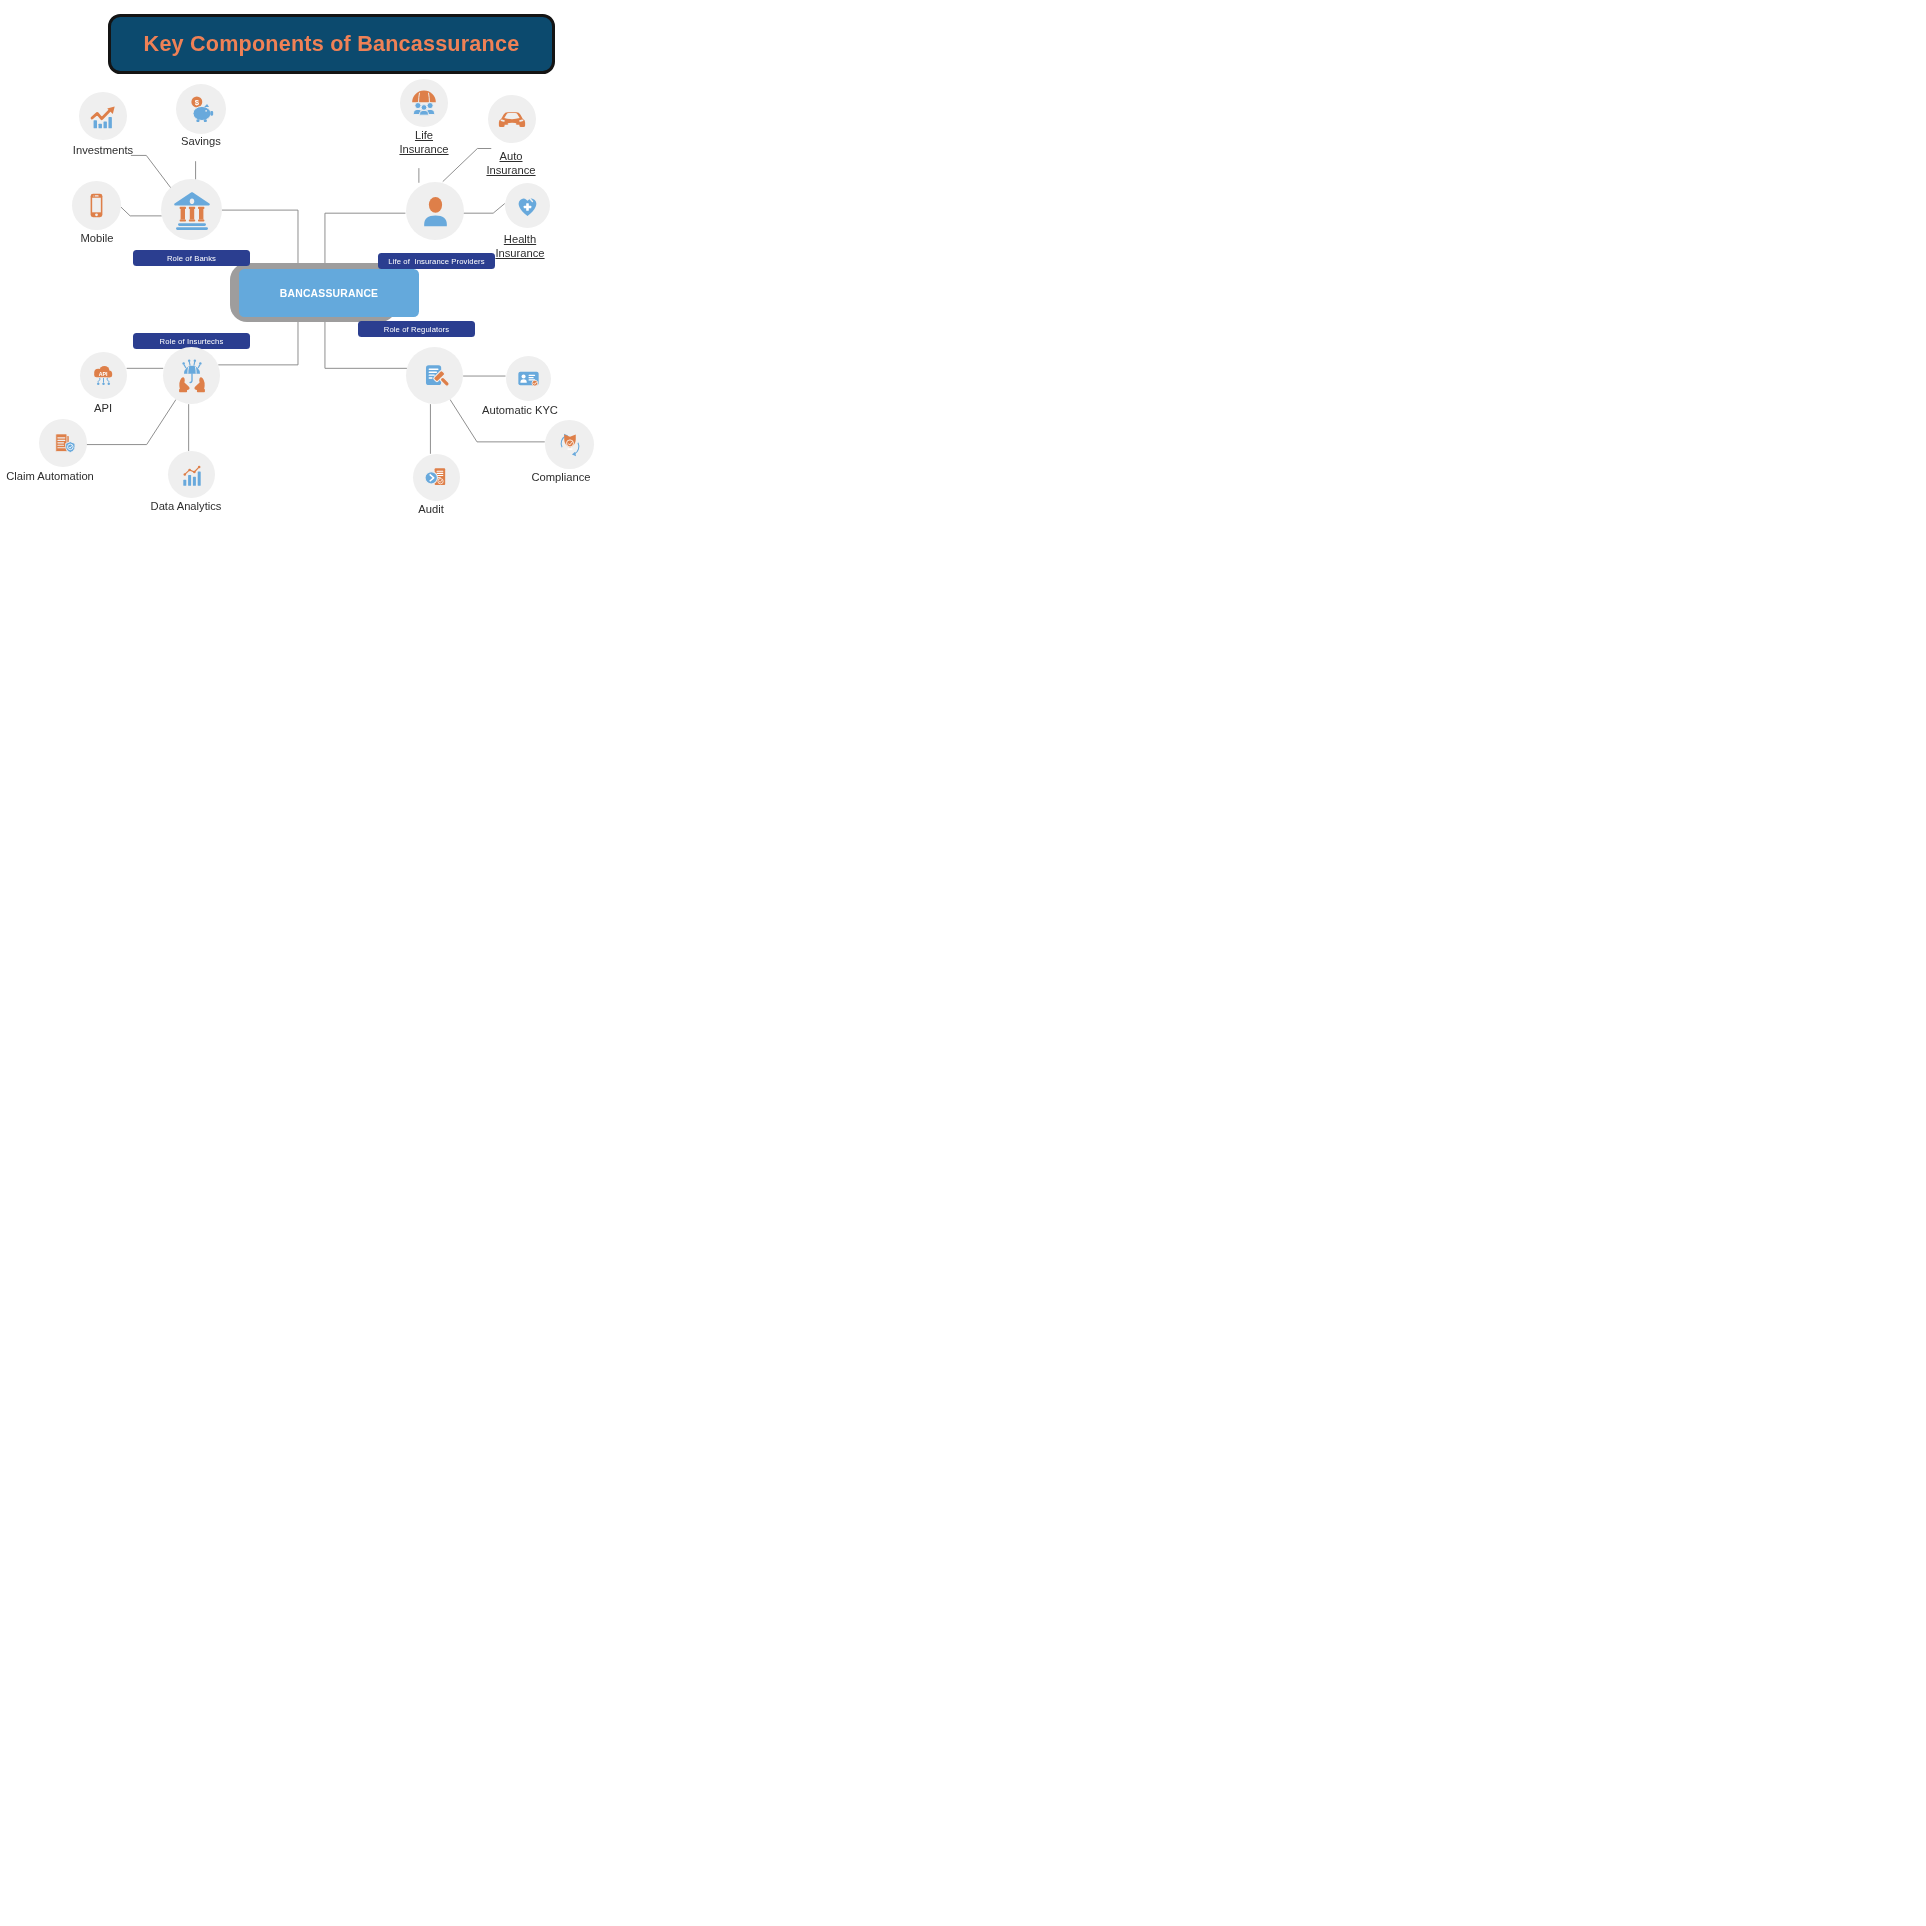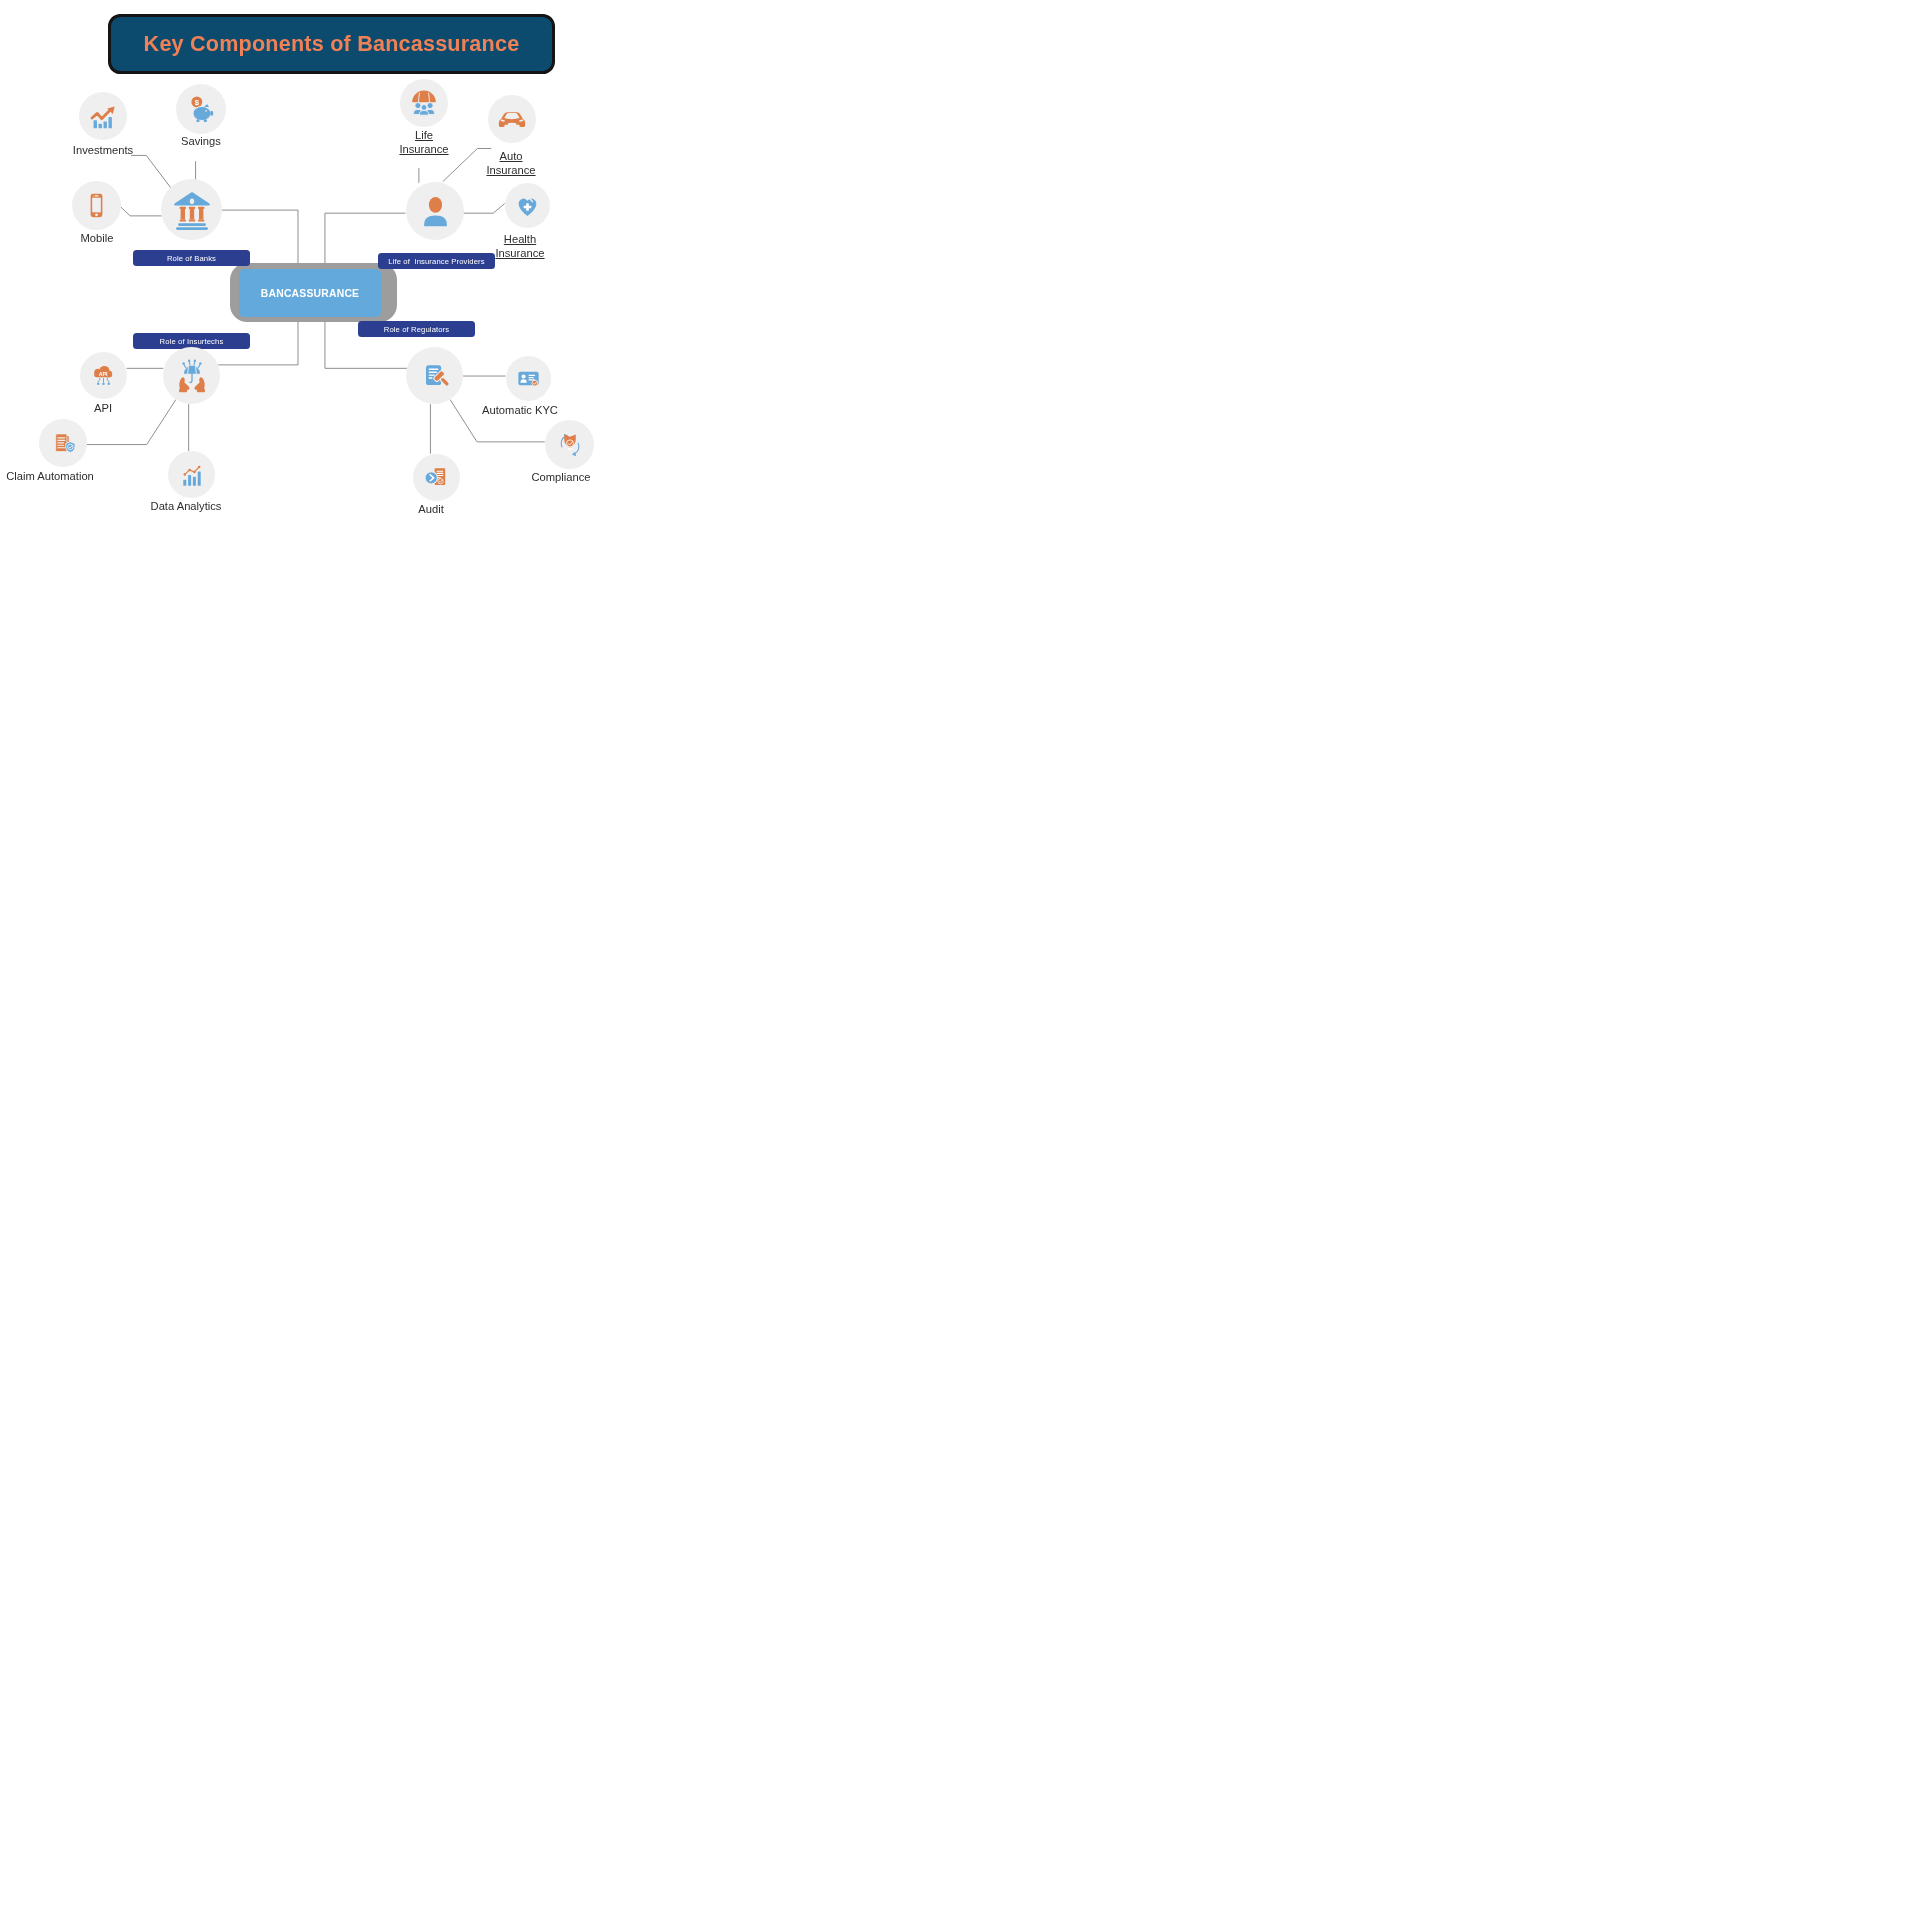--- a/index.html
+++ b/index.html
@@ -10,21 +10,21 @@
   .title-box{position:absolute;left:94px;top:14px;width:441px;height:54px;border:3.5px solid #141414;
              border-radius:12.3px;display:flex;align-items:center;justify-content:center;background:#0c4a6e;margin-left:14px;}
   .title-text{color:#EF8156;font-size:21.6px;font-weight:bold;letter-spacing:0.2px;}
   .node-circle{position:absolute;border-radius:50%;background:#EFEFEF;display:flex;align-items:center;justify-content:center;}
   .node-label{position:absolute;transform:translateX(-50%);color:#2D2D2D;font-size:11.2px;line-height:1.22;
               text-align:center;white-space:nowrap;}
   .node-label.wrap{white-space:normal;width:68px;text-decoration:underline;}
   .pill{position:absolute;background:#2B3E90;border-radius:3.5px;color:#fff;font-size:7.7px;letter-spacing:0.1px;
         display:flex;align-items:center;justify-content:center;white-space:pre;}
   .center-outer{position:absolute;left:230px;top:263px;width:167px;height:59px;background:#9E9D9D;border-radius:17px;}
-  .center-inner{position:absolute;left:239px;top:269px;width:142px;height:48px;background:#64A9DC;border-radius:5.4px;
+  .center-inner{position:absolute;left:239px;top:269px;width:180px;height:48px;background:#64A9DC;border-radius:5.4px;
                 display:flex;align-items:center;justify-content:center;color:#fff;font-weight:bold;font-size:10.4px;letter-spacing:0.2px;}
 </style>
 </head>
 <body>
 
 <div class="canvas">
 
   <svg class="connectors" viewBox="0 0 1600 1357" width="616" height="523">
     <polyline points="340,403 380,403 445,489"></polyline>
     <polyline points="508,418 508,466"></polyline>

